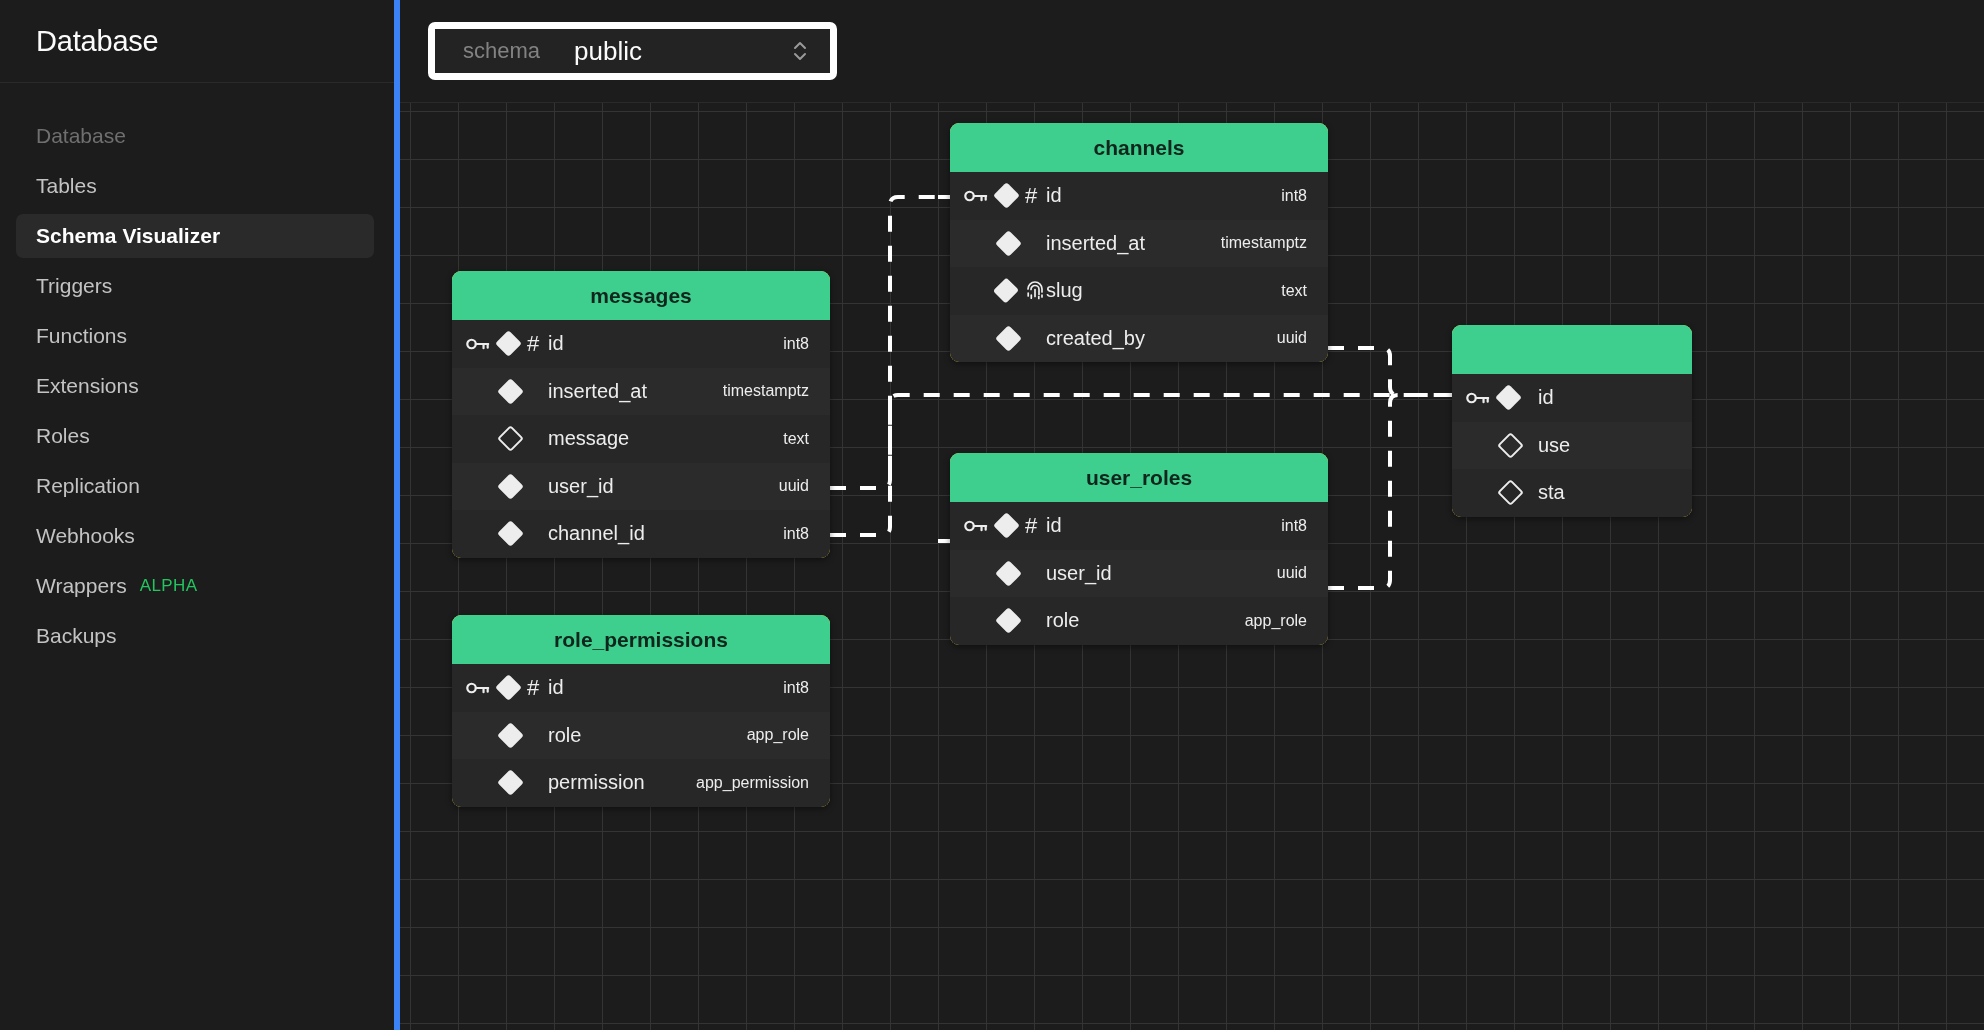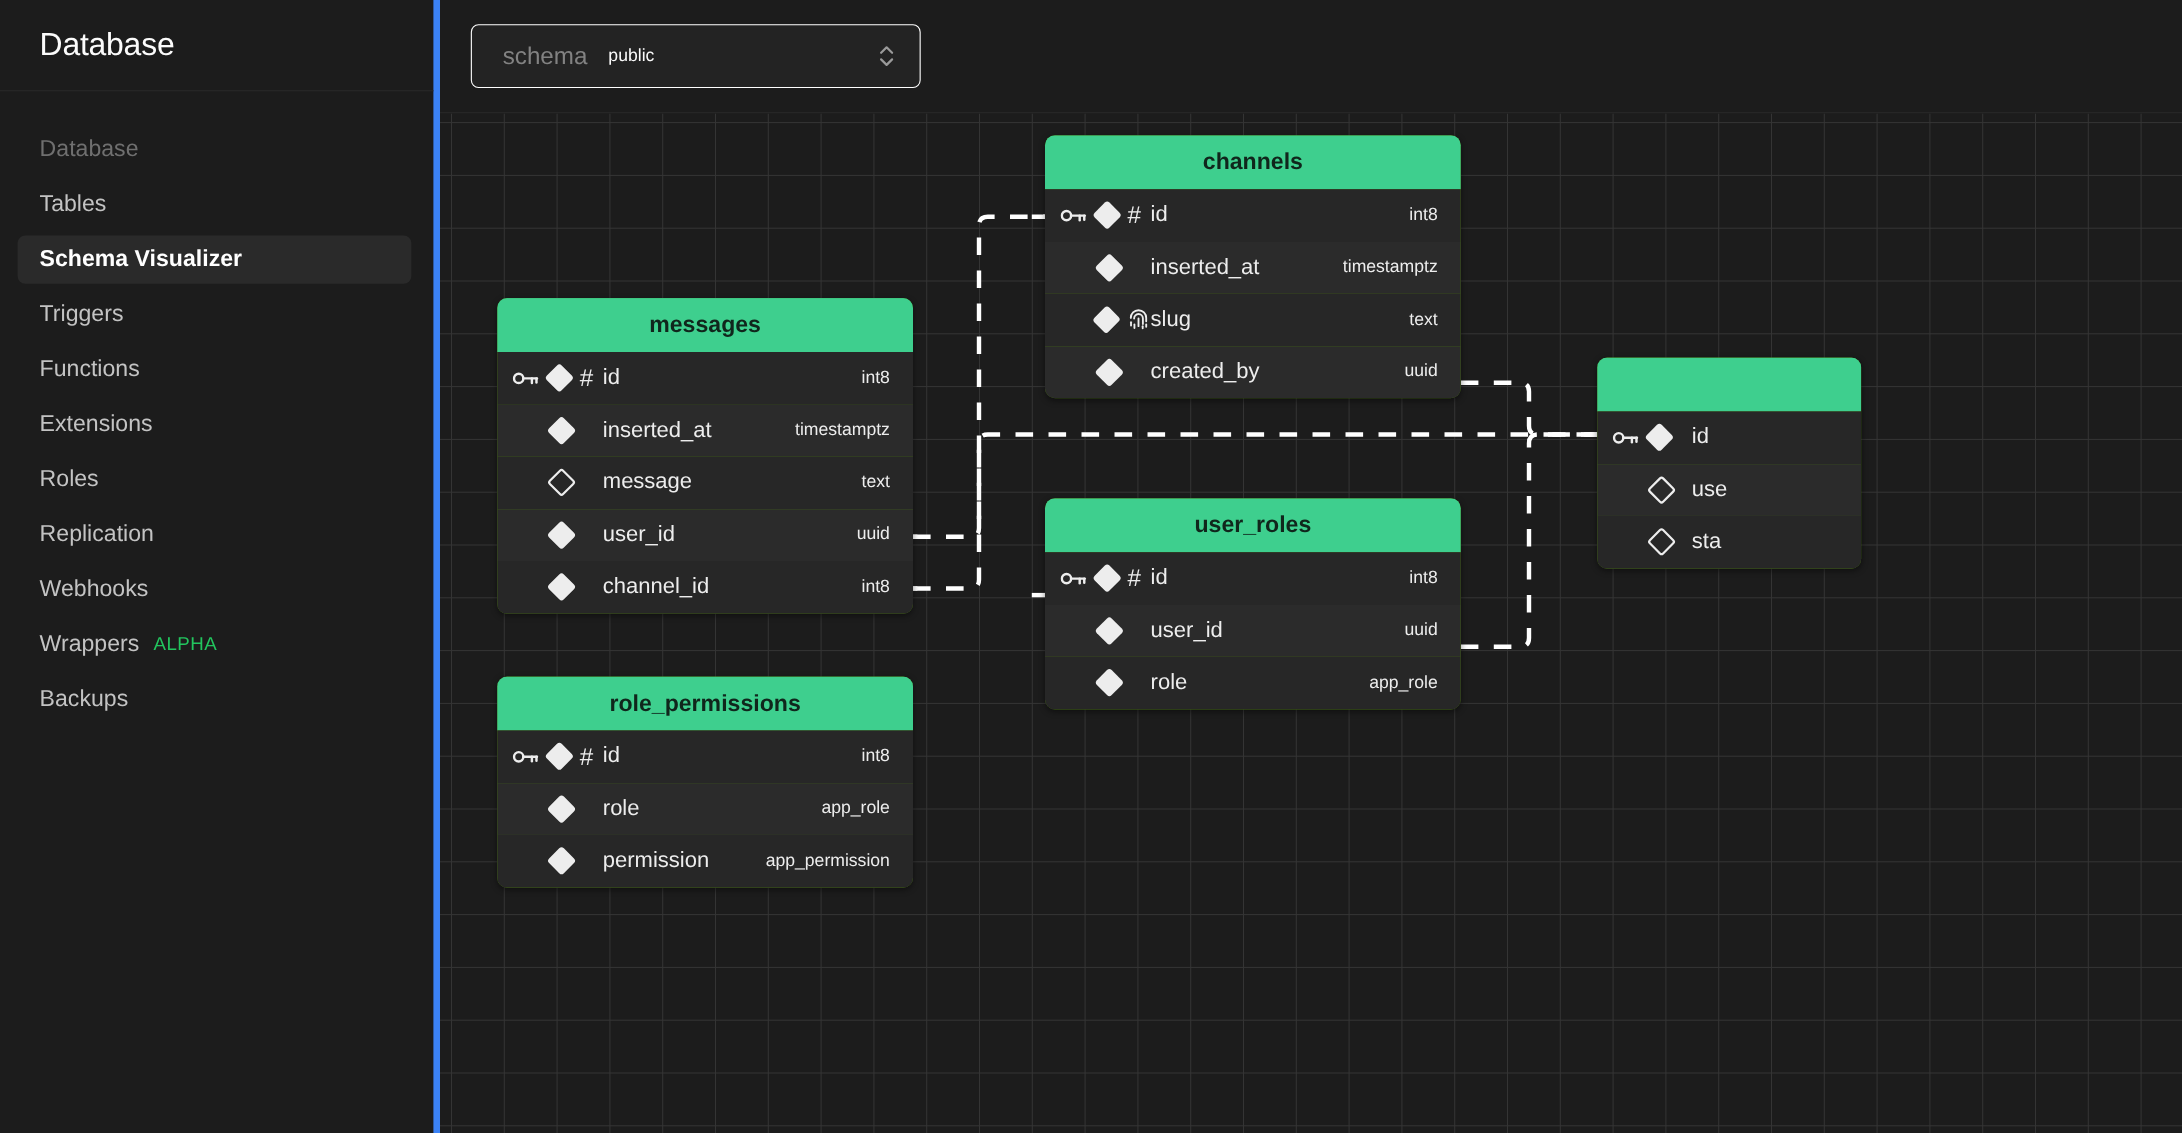--- a/index.html
+++ b/index.html
@@ -54,28 +54,28 @@
     position:absolute; left:0; top:0; width:100%; height:103px;
     border-bottom:1px solid #2a2a2a;
     display:flex; align-items:center;
     padding-left:28px;
     z-index:30;
     background:#1c1c1c;
   }
   #schema-select {
     width:409px; height:58px;
     background:#232323;
-    border:1px solid #ffffff;
+    border:7px solid #ffffff;
     border-radius:7px;
     display:flex; align-items:center;
     padding:0 20px 0 28px;
     cursor:pointer;
   }
   #schema-select .sel-label { color:#828282; font-size:22px; }
-  #schema-select .sel-value { color:#fbfbfb; font-size:16px; margin-left:19px; }
+  #schema-select .sel-value { color:#fbfbfb; font-size:26px; margin-left:34px; }
   #schema-select .sel-chevrons { margin-left:auto; display:flex; flex-direction:column; gap:3px; align-items:center; }
 
   
   #canvas {
     position:absolute; left:0; top:103px;
     width:1584px; height:927px;
     background:#1c1c1c;
     overflow:hidden;
   }
   #grid {
@@ -86,21 +86,21 @@
     background-size:48px 48px;
     background-position:10px 8px;
   }
   #edges { position:absolute; inset:0; }
 
   
   .node {
     position:absolute;
     width:378px;
     border-radius:9px;
-    background:#4d7c0f;
+    background:#fde047;
     box-shadow:0 2px 6px rgba(0,0,0,.45);
     overflow:hidden;
     z-index:10;
   }
   .node-header {
     height:49px;
     background:#3ecf8e;
     display:flex; align-items:center; justify-content:center;
     color:#10261c; font-size:21px; font-weight:700;
   }

